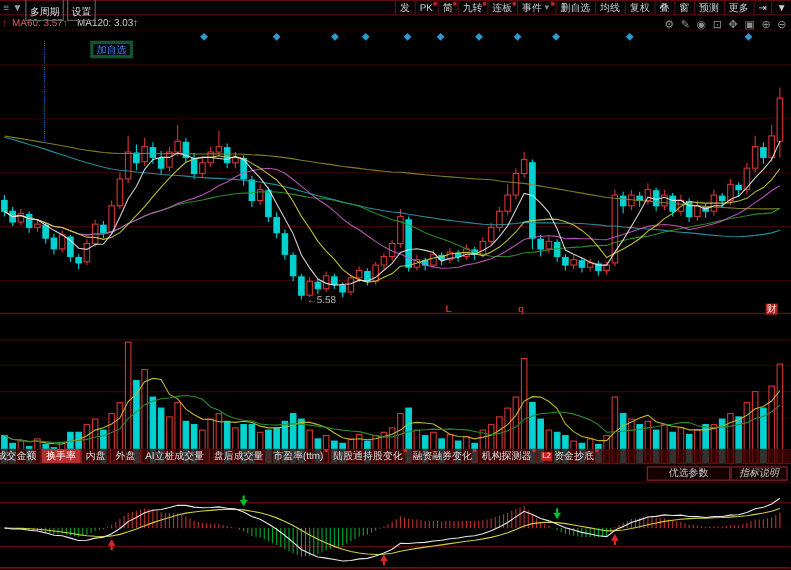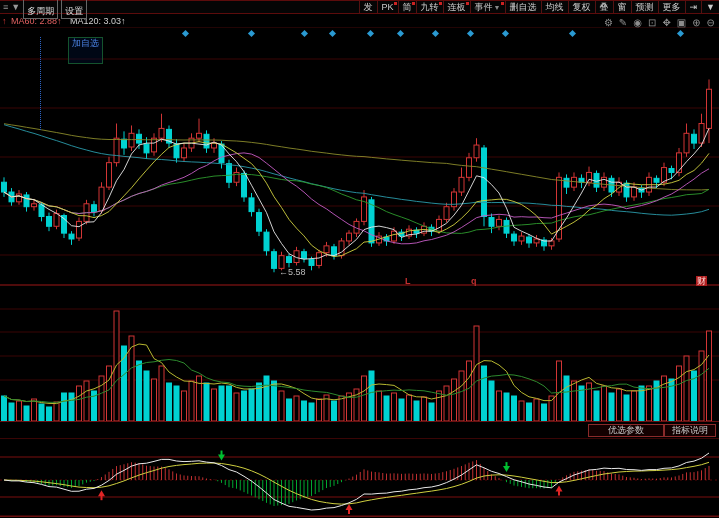--- a/index.html
+++ b/index.html
@@ -30,22 +30,22 @@
   
   .iconrow { position:absolute; top:18px; right:4px; display:flex; gap:6px; z-index:6; }
   .tool-icon { color:#8d8d8d; font-size:10px; line-height:10px; cursor:pointer; }
 
   .sep { position:absolute; left:0; width:719px; height:1px; z-index:3; }
 
   
   .diamond { position:absolute; top:31px; width:5px; height:5px; transform:rotate(45deg); z-index:6; cursor:pointer; }
 
   
-  .addwatch { position:absolute; left:68px; top:37px; height:27px; line-height:11px;
-              border:1px solid #14532d; color:#4a82e2; background:rgba(0,20,60,.35);
+  .addwatch { position:absolute; left:82px; top:37px; height:16px; line-height:11px;
+              border:3px solid #14532d; color:#4a82e2; background:rgba(0,20,60,.35);
               font-size:9px; padding:0 3px; z-index:7; cursor:pointer; }
   .vdots { position:absolute; left:40px; top:37px; height:93px; border-left:1px dotted #2a62c2; z-index:2; }
 
   svg { position:absolute; left:0; z-index:1; display:block; }
 
   
   .ev-marker { position:absolute; top:276px; font-size:9px; font-weight:bold; color:#c03030; z-index:5; cursor:pointer; }
   .ev-marker.boxed { background:#b02020; color:#ffd9d9; font-weight:normal; padding:0 1px; line-height:10px; }
 
   
@@ -55,21 +55,21 @@
   .tab { position:relative; display:flex; align-items:center; padding:0 4px;
          border-right:1px solid #7a1a1a; white-space:nowrap; cursor:pointer; }
   .tab.active { background:#b33030; color:#fff; }
   .tab .dot { position:absolute; top:0; right:0; width:3px; height:3px; background:#d22; }
   .tab .l2 { background:#c22222; color:#fff; font-size:7px; line-height:8px; padding:0 1px; margin-right:2px; }
 
   
   .fbtn { position:absolute; top:424px; height:13px; line-height:11px; text-align:center;
           font-size:9px; color:#ccc; background:#140000; border:1px solid #8a2a2a; z-index:9; cursor:pointer; }
   #fbtn0 { left:588px; width:76px; }
-  #fbtn1 { left:664px; width:52px; }
+  #fbtn1 { left:664px; width:52px;font-style:italic; }
 </style>
 </head>
 <body>
 
 <div id="stage">
 
   <div class="menubar">
     <div class="mb-left">
       <span class="mb-glyph">≡</span>
       <span class="mb-glyph">▼</span>
@@ -90,21 +90,21 @@
         <span class="menu-item">窗</span>
         <span class="menu-item">预测</span>
         <span class="menu-item">更多</span>
         <span class="menu-item">⇥</span>
         <span class="menu-item">▼</span>
       </div>
   </div>
 
   <div class="indrow">
     <span class="ind-prefix">↑</span>
-    <span class="ind-ma60">MA60: 2.88↑</span>
+    <span class="ind-ma60">MA60: 3.57↑</span>
     <span class="ind-ma120">MA120: 3.03↑</span>
   </div>
 
   <div class="iconrow" id="icon-row">
       <span class="tool-icon">⚙</span>
       <span class="tool-icon">✎</span>
       <span class="tool-icon">◉</span>
       <span class="tool-icon">⊡</span>
       <span class="tool-icon">✥</span>
       <span class="tool-icon">▣</span>
@@ -660,20 +660,33 @@
         <polygon points="555.5,51.53147174642686 562.5,51.53147174642686 559,45.53147174642686" fill="#e02525"></polygon>
       </g>
     </svg>
 
   <div id="ev-markers">
       <div class="ev-marker" style="left: 405px;">L</div>
       <div class="ev-marker" style="left: 471px;">q</div>
       <div class="ev-marker boxed" style="left: 696px;">财</div>
     </div>
 
+  <div class="tabbar" id="tabbar">
+      <div class="tab" style="margin-left: -7px;">成交金额</div>
+      <div class="tab active">换手率</div>
+      <div class="tab">内盘</div>
+      <div class="tab">外盘</div>
+      <div class="tab">AI立桩成交量</div>
+      <div class="tab">盘后成交量</div>
+      <div class="tab">市盈率(ttm)<i class="dot"></i></div>
+      <div class="tab">陆股通持股变化<i class="dot"></i></div>
+      <div class="tab">融资融券变化<i class="dot"></i></div>
+      <div class="tab">机构探测器<i class="dot"></i></div>
+      <div class="tab"><span class="l2">L2</span>资金抄底<i class="dot"></i></div>
+    </div>
   <div class="sep" style="top:421px;background:#6a1010;z-index:9"></div>
 
   <div class="fbtn" id="fbtn0">优选参数</div>
   <div class="fbtn" id="fbtn1">指标说明</div>
 
   <div class="sep" style="top:438px;background:#3a0505;"></div>
   <div class="sep" style="top:516px;background:#6a0f0f;"></div>
 </div>
 
 </body></html>

